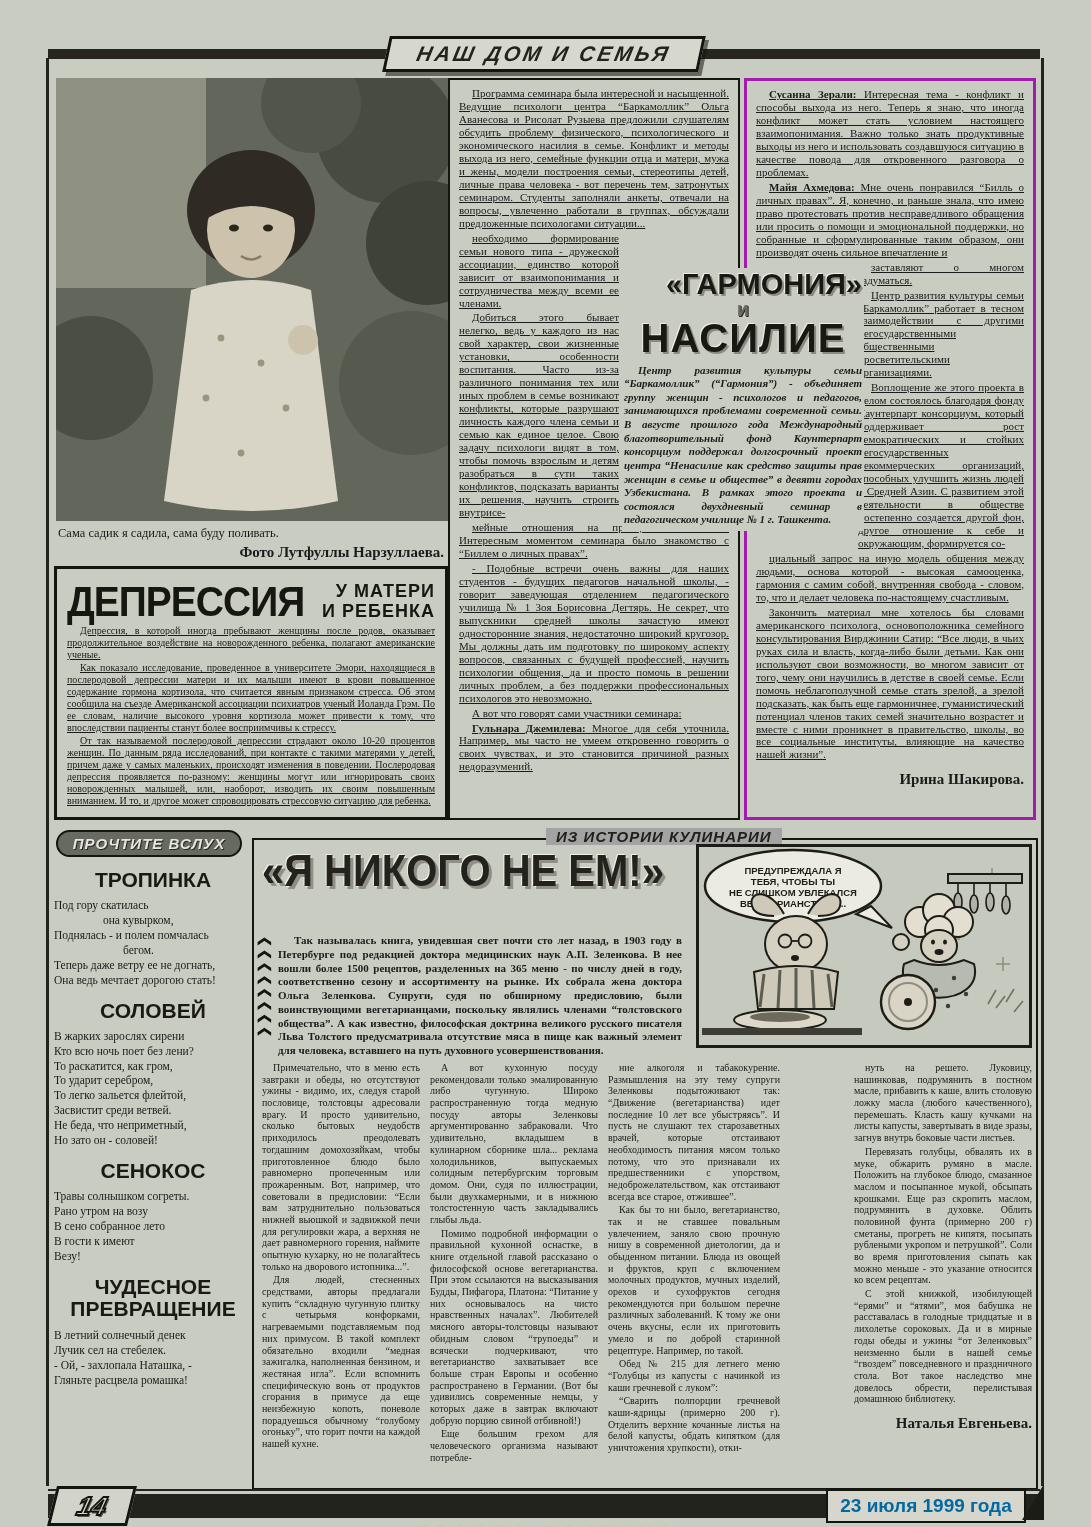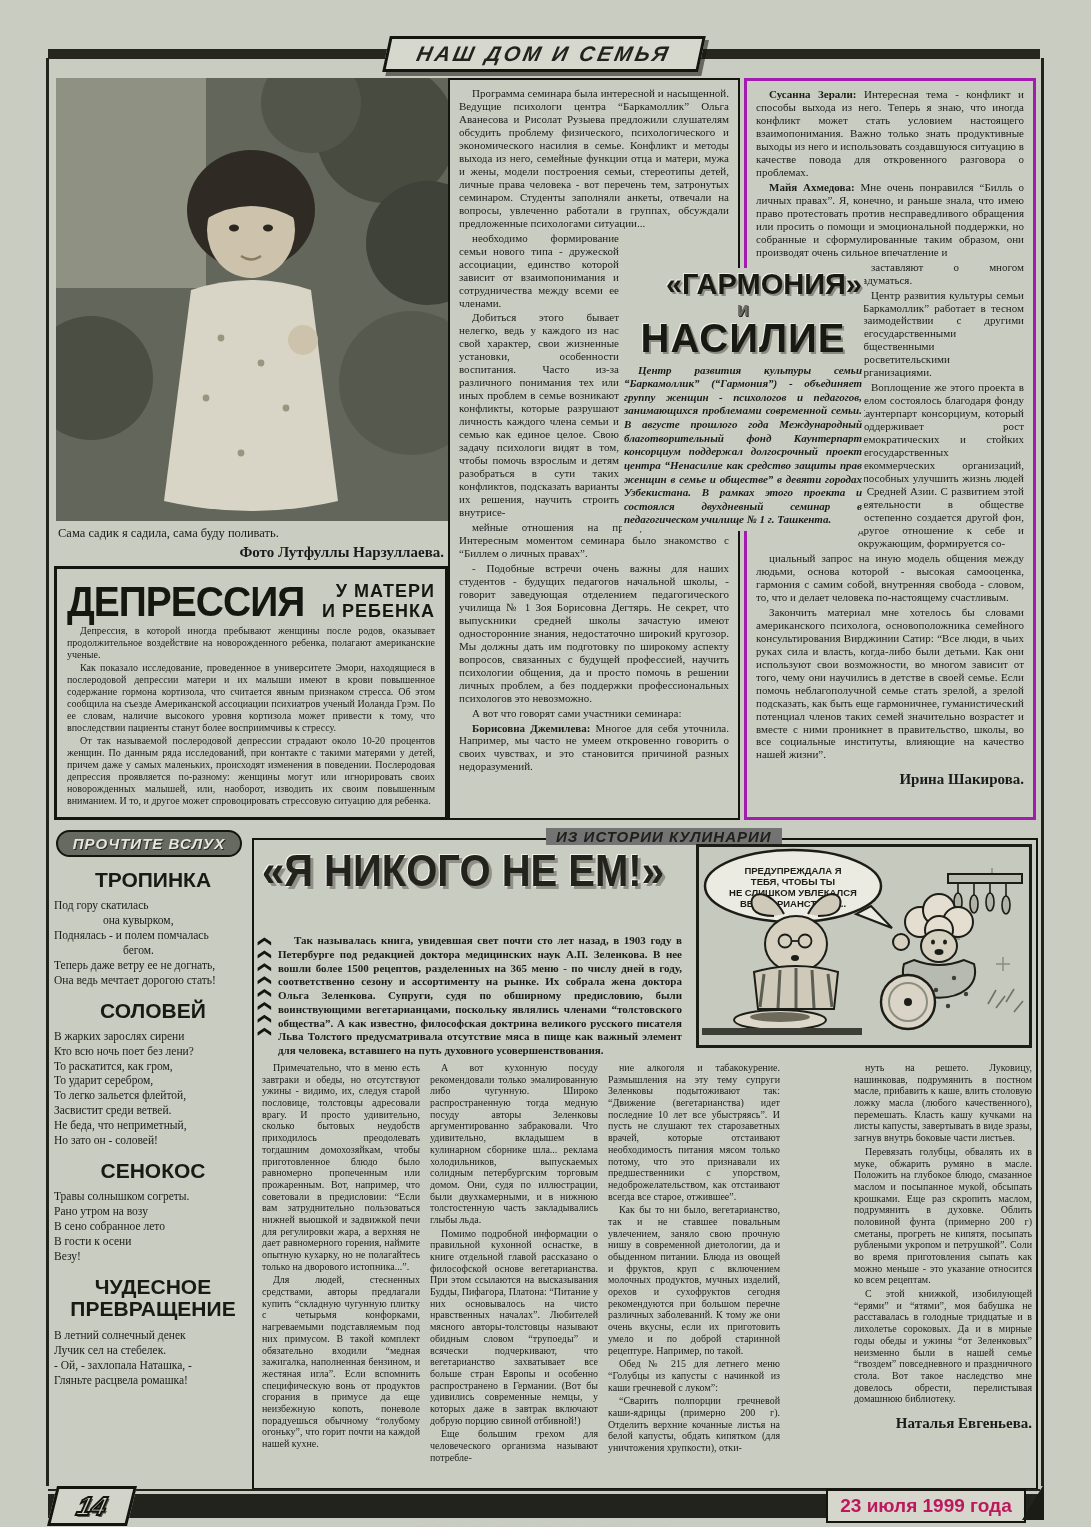--- a/index.html
+++ b/index.html
@@ -15,21 +15,21 @@
   
   .photo-wrap{position:absolute;left:56px;top:78px;width:392px;height:443px;}
   .photo-caption{position:absolute;left:58px;top:526px;width:384px;font-size:12.5px;}
   .photo-credit{position:absolute;left:58px;top:544px;width:386px;text-align:right;font-weight:bold;font-size:15px;}
   
   .dep-box{position:absolute;left:54px;top:566px;width:394px;height:254px;border:3px solid #15150f;
            padding:12px 10px;box-sizing:border-box;overflow:hidden;}
   .dep-title{display:flex;align-items:center;margin-bottom:4px;}
   .dep-main{font:900 39px/0.95 "Liberation Sans",sans-serif;letter-spacing:-1px;transform:scaleY(1.08);color:#171712;}
   .dep-sub{margin-left:auto;text-align:right;font:900 18px/1.12 "Liberation Sans",sans-serif;letter-spacing:1px;color:#171712;}
-  .body-p{margin:0 0 1px;text-indent:13px;text-align:justify;font-size:10px;line-height:1.2;}
+  .body-p{margin:0 0 1px;text-indent:13px;text-align:justify;font-size:10px;line-height:1.2;text-decoration:underline;}
   
   .mid-box{position:absolute;left:448px;top:78px;width:292px;height:742px;border:2.5px solid #15150f;
            padding:7px 9px;box-sizing:border-box;overflow:hidden;}
   .right-box{position:absolute;left:744px;top:78px;width:292px;height:742px;border:3px solid #a21caf;
            padding:7px 9px;box-sizing:border-box;overflow:hidden;}
   .mid-box .body-p,.right-box .body-p{font-size:11px;line-height:1.18;margin-bottom:2px;}
   .narrow-left p{width:160px;}
   .narrow-right p{width:166px;margin-left:auto;}
   .speaker{font-weight:bold;}
   .byline{font-weight:bold;font-size:15px;text-align:right;margin-top:10px;}
@@ -44,21 +44,21 @@
   .poems{position:absolute;left:54px;top:830px;width:198px;}
   .badge{width:182px;margin:0 0 8px 2px;border:2.5px solid #15150f;border-radius:14px;background:#676a60;
          text-align:center;padding:3px 0;font:italic 900 15px "Liberation Sans",sans-serif;
          color:#e6e6de;letter-spacing:1px;text-shadow:1px 1px 0 #2a2a24;}
   .poem-title{text-align:center;font:900 21px/1.0 "Liberation Sans",sans-serif;color:#1a1a15;
               margin:12px 0 8px;letter-spacing:0;}
   .poem-line{white-space:pre-wrap;font-size:11.5px;line-height:1.3;margin:0;}
   
   .cul-box{position:absolute;left:252px;top:838px;width:786px;height:652px;border:2.5px solid #15150f;
            box-sizing:border-box;}
-  .cul-kicker{position:absolute;top:-12px;left:292px;background:#737373;padding:0 10px;
+  .cul-kicker{position:absolute;top:-12px;left:292px;background:#a3a3a3;padding:0 10px;
               font:italic 900 15px "Liberation Sans",sans-serif;letter-spacing:1px;color:#20201b;text-align:right;}
   .cul-title{position:absolute;left:8px;top:8px;width:460px;font:900 40px/1.0 "Liberation Sans",sans-serif;
              letter-spacing:0;color:#23231e;transform:scaleY(1.12);transform-origin:top left;
              text-shadow:3px 3px 0 #909086,1px 1px 0 #f1f1e9,-1px -1px 0 #f1f1e9;}
   .arrow-strip{position:absolute;left:3px;top:96px;writing-mode:vertical-rl;font-size:13px;
                letter-spacing:2px;color:#15150f;font-weight:bold;}
   .cul-lead{position:absolute;left:24px;top:94px;width:404px;font:bold 11px/1.25 "Liberation Serif",serif;
             text-align:justify;}
   .cul-lead p{margin:0;text-indent:16px;}
   .cartoon{position:absolute;right:4px;top:4px;}
@@ -71,21 +71,21 @@
   .foot-bar{position:absolute;left:48px;top:1494px;width:992px;height:24px;background:#23231e;}
   .pagenum{position:absolute;left:52px;top:1486px;width:74px;height:34px;background:#d2d4ca;
            border:3px solid #15150f;transform:skewX(-14deg);display:flex;align-items:center;justify-content:center;}
   .pagenum span{font:italic 900 26px "Liberation Sans",sans-serif;color:#d2d4ca;
                 -webkit-text-stroke:2px #15150f;text-shadow:2px 2px 0 #55534a;}
   .masthead{position:absolute;left:388px;top:1494px;width:312px;text-align:center;
             font:italic 900 22px/24px "Liberation Sans",sans-serif;letter-spacing:4px;color:#c7c7bc;
             text-shadow:1px 1px 0 #000,2px 2px 0 #55534a;margin-top:28px;}
   .datebox{position:absolute;left:826px;top:1489px;width:196px;height:30px;background:#d6d6cd;
            border:2.5px solid #15150f;display:flex;align-items:center;justify-content:center;
-           font:bold 19px "Liberation Sans",sans-serif;color:#be185d;}
+           font:bold 19px "Liberation Sans",sans-serif;color:#0369a1;}
   .foot-flag{position:absolute;left:1022px;top:1484px;width:0;height:0;
              border-left:22px solid transparent;border-bottom:36px solid #1c1c17;}
 </style>
 </head>
 <body>
 
 <div class="page">
   <div class="rule" style="left:46px;top:58px;width:3px;height:1428px;"></div>
   <div class="rule" style="left:1041px;top:58px;width:3px;height:1428px;"></div>
 
@@ -147,21 +147,21 @@
     <div class="narrow-left">
         <p class="body-p">необходимо формирование семьи нового типа - дружеской ассоциации, единство которой зависит от взаимопонимания и сотрудничества между всеми ее членами.</p>
         <p class="body-p">Добиться этого бывает нелегко, ведь у каждого из нас свой характер, свои жизненные установки, особенности воспитания. Часто из-за различного понимания тех или иных проблем в семье возникают конфликты, которые разрушают личность каждого члена семьи и семью как единое целое. Свою задачу психологи видят в том, чтобы помочь взрослым и детям разобраться в сути таких конфликтов, подсказать варианты их решения, научить строить внутрисе-</p>
       </div>
     <div>
         <p class="body-p">мейные отношения на принципах ненасилия. Интересным моментом семинара было знакомство с “Биллем о личных правах”.</p>
         <p class="body-p">- Подобные встречи очень важны для наших студентов - будущих педагогов начальной школы, - говорит заведующая отделением педагогического училища № 1 Зоя Борисовна Дегтярь. Не секрет, что выпускники средней школы зачастую имеют односторонние знания, недостаточно широкий кругозор. Мы должны дать им подготовку по широкому аспекту вопросов, связанных с будущей профессией, научить психологии общения, да и просто помочь в решении личных проблем, а без поддержки профессиональных психологов это невозможно.</p>
         <p class="body-p">А вот что говорят сами участники семинара:</p>
       </div>
     <p class="body-p">
-      <b class="speaker">Борисовна Джемилева: </b><span>Многое для себя уточнила. Например, мы часто не умеем откровенно говорить о своих чувствах, и это становится причиной разных недоразумений.</span>
+      <b class="speaker">Гульнара Джемилева: </b><span>Многое для себя уточнила. Например, мы часто не умеем откровенно говорить о своих чувствах, и это становится причиной разных недоразумений.</span>
     </p>
   </div>
 
   <div class="right-box">
     <p class="body-p">
       <b class="speaker">Сусанна Зерали: </b><span>Интересная тема - конфликт и способы выхода из него. Теперь я знаю, что иногда конфликт может стать условием настоящего взаимопонимания. Важно только знать продуктивные выходы из него и использовать создавшуюся ситуацию в качестве повода для откровенного разговора о проблемах.</span>
     </p>
     <p class="body-p">
       <b class="speaker">Майя Ахмедова: </b><span>Мне очень понравился “Билль о личных правах”. Я, конечно, и раньше знала, что имею право протестовать против несправедливого обращения или просить о помощи и эмоциональной поддержки, но собранные и сформулированные таким образом, они производят очень сильное впечатление и</span>
     </p>
@@ -209,21 +209,21 @@
           <div class="poem-line">Не беда, что неприметный,</div>
           <div class="poem-line">Но зато он - соловей!</div>
         </div>
     </div>
     <div>
       <div class="poem-title">СЕНОКОС</div>
       <div>
           <div class="poem-line">Травы солнышком согреты.</div>
           <div class="poem-line">Рано утром на возу</div>
           <div class="poem-line">В сено собранное лето</div>
-          <div class="poem-line">В гости к осени</div>
+          <div class="poem-line">В гости к имеют</div>
           <div class="poem-line">Везу!</div>
         </div>
     </div>
     <div>
       <div class="poem-title" style="line-height:1.05">ЧУДЕСНОЕ ПРЕВРАЩЕНИЕ</div>
       <div>
           <div class="poem-line">В летний солнечный денек</div>
           <div class="poem-line">Лучик сел на стебелек.</div>
           <div class="poem-line">- Ой, - захлопала Наташка, -</div>
           <div class="poem-line">Гляньте расцвела ромашка!</div>

